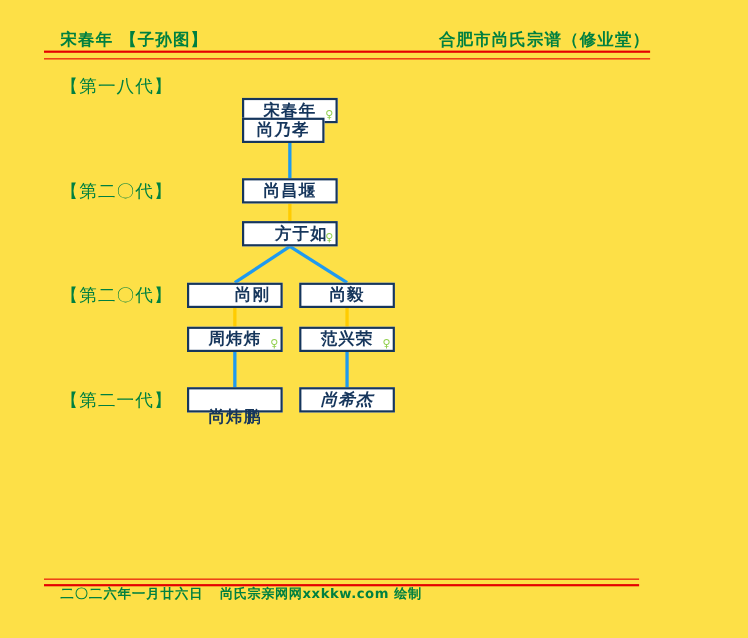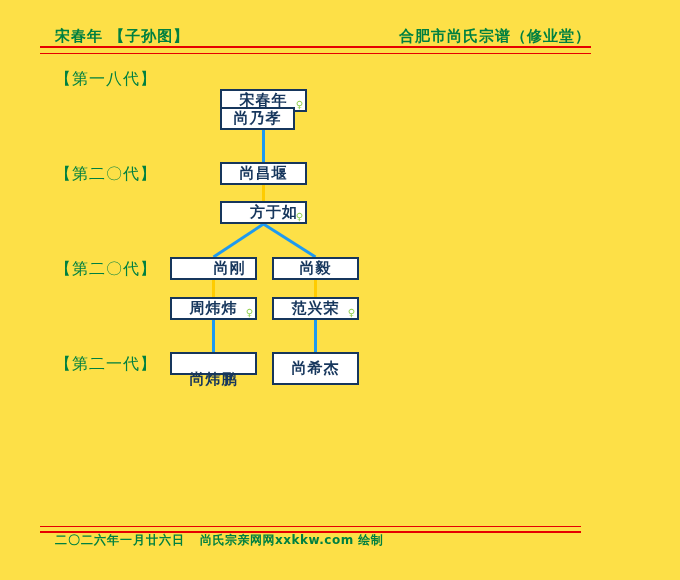--- a/index.html
+++ b/index.html
@@ -94,21 +94,21 @@
         <span class="person-name" style="color: rgb(22, 54, 92);">周炜炜</span>
         <span class="female-mark" style="color: rgb(146, 208, 80);">♀</span>
       </div>
       <div class="person-node" style="left: 272px; top: 297px; width: 87px; height: 23px; border-color: rgb(22, 54, 92);">
         <span class="person-name" style="color: rgb(22, 54, 92);">范兴荣</span>
         <span class="female-mark" style="color: rgb(146, 208, 80);">♀</span>
       </div>
       <div class="person-node" style="left: 170px; top: 352px; width: 87px; height: 23px; border-color: rgb(22, 54, 92);">
         <span class="person-name" style="color: rgb(22, 54, 92); margin-top: 32px;">尚炜鹏</span>
       </div>
-      <div class="person-node" style="left: 272px; top: 352px; width: 87px; height: 33px; border-color: rgb(22, 54, 92);">
+      <div class="person-node" style="left: 272px; top: 352px; width: 87px; height: 23px; border-color: rgb(22, 54, 92); font-style: italic;">
         <span class="person-name" style="color: rgb(22, 54, 92);">尚希杰</span>
       </div>
     </div>
 
   <div class="rule rule-bottom"></div>
   <div class="footer-text footer-date">二〇二六年一月廿六日</div>
   <div class="footer-text footer-credit">尚氏宗亲网网xxkkw.com 绘制</div>
 
 </div>
 

